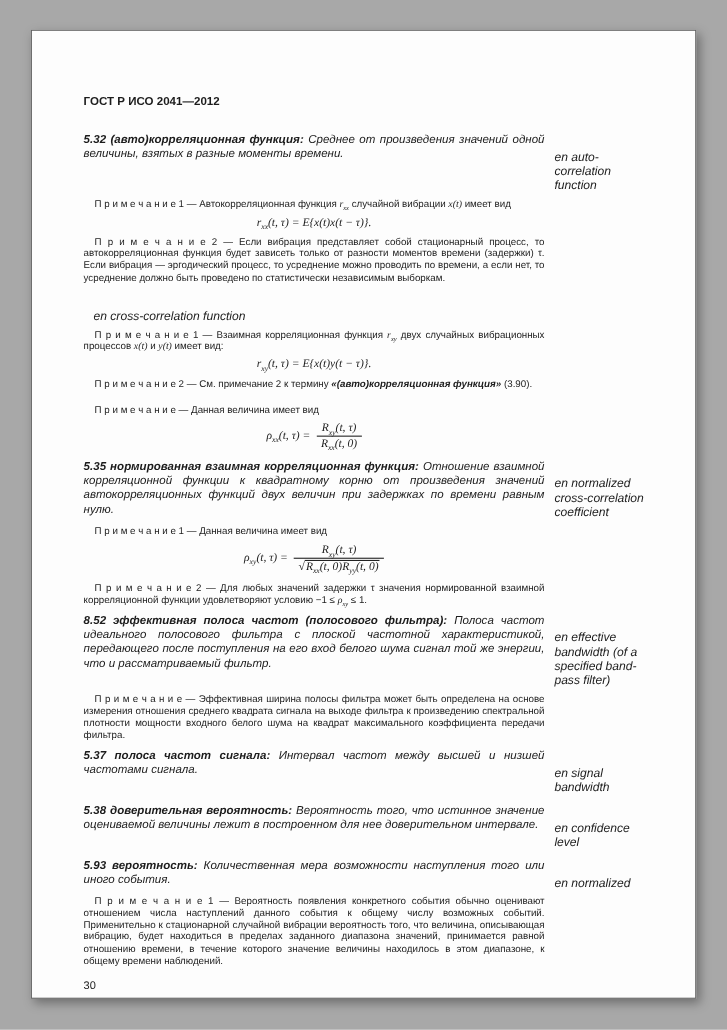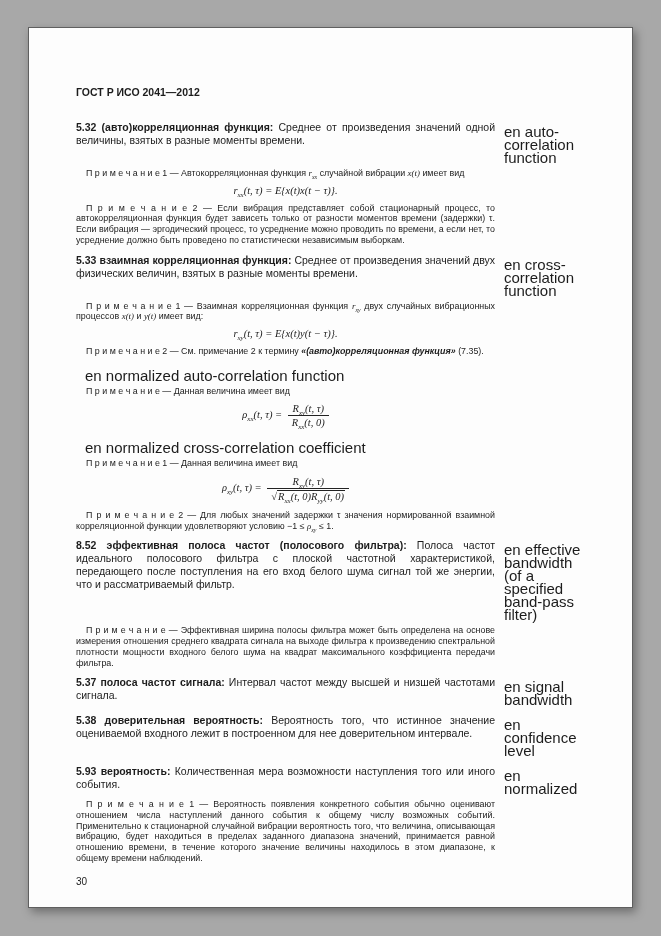--- a/index.html
+++ b/index.html
@@ -27,28 +27,28 @@
     box-shadow: 3px 4px 9px rgba(0,0,0,0.35);
     padding: 58px 42px 0 47px;
     overflow: hidden;
   }
   .header {
     font-weight: bold;
     font-size: 10.5px;
     line-height: 13px;
     margin-bottom: 22px;
   }
-  .row { display: flex; align-items: flex-start; margin-top: 8px; }
+  .row { display: flex; align-items: flex-start; margin-top: 8px; font-style: italic; }
   .main { width: 419px; }
   .en {
     flex: 1;
     padding-left: 9px;
-    font-size: 15px;
+    font-size: 11px;
     line-height: 13px;
-    margin-top: 4px;
+    margin-top: 16px;
   }
   .term {
     font-size: 10.5px;
     line-height: 13px;
     text-align: justify;
   }
   .term .bold { font-weight: bold; }
   .note {
     font-size: 8.9px;
     line-height: 10.7px;
@@ -88,57 +88,56 @@
 
     <div class="row">
       <p class="term main"><span class="bold">5.32 (авто)корреляционная функция:</span> <span>Среднее от произведения значений одной величины, взятых в разные моменты времени.</span></p>
       <p class="en">en auto-correlation function</p>
     </div>
     <p class="note main"><span>П р и м е ч а н и е   1 — Автокорреляционная функция </span><span class="it">r</span><sub class="it">xx</sub><span> случайной вибрации </span><span class="it">x(t)</span><span> имеет вид</span></p>
     <div class="formula main"><span><span class="it">r</span><sub class="it">xx</sub><span class="it">(t, τ) = E{x(t)x(t − τ)}.</span></span></div>
     <p class="note main">П р и м е ч а н и е   2 — Если вибрация представляет собой стационарный процесс, то автокорреляционная функция будет зависеть только от разности моментов времени (задержки) τ. Если вибрация — эргодический процесс, то усреднение можно проводить по времени, а если нет, то усреднение должно быть проведено по статистически независимым выборкам.</p>
 
     <div class="row">
-      <p class="term main"><span class="bold">5.33 взаимная корреляционная функция:</span> <span>Среднее от произведения значений двух физических величин, взятых в разные моменты времени.</span></p>
       <p class="en">en cross-correlation function</p>
     </div>
     <p class="note main"><span>П р и м е ч а н и е   1 — Взаимная корреляционная функция </span><span class="it">r</span><sub class="it">xy</sub><span> двух случайных вибрационных процессов </span><span class="it">x(t)</span><span> и </span><span class="it">y(t)</span><span> имеет вид:</span></p>
     <div class="formula main"><span><span class="it">r</span><sub class="it">xy</sub><span class="it">(t, τ) = E{x(t)y(t − τ)}.</span></span></div>
-    <p class="note main"><span>П р и м е ч а н и е   2 — См. примечание 2 к термину </span><span class="bd">«(авто)корреляционная функция»</span><span> (7.35).</span></p>
+    <p class="note main"><span>П р и м е ч а н и е   2 — См. примечание 2 к термину </span><span class="bd">«(авто)корреляционная функция»</span><span> (3.90).</span></p>
 
     <div class="row">
-      <p class="en">en normalized auto-correlation function</p>
     </div>
     <p class="note main">П р и м е ч а н и е — Данная величина имеет вид</p>
     <div class="formula main">
       <span class="eq"><span><span class="it">ρ</span><sub class="it">xx</sub><span class="it">(t, τ) = </span></span><span class="frac"><span class="num"><span class="it">R</span><sub class="it">xy</sub><span class="it">(t, τ)</span></span><span class="den"><span class="it">R</span><sub class="it">xx</sub><span class="it">(t, 0)</span></span></span></span>
     </div>
 
     <div class="row">
+      <p class="term main"><span class="bold">5.35 нормированная взаимная корреляционная функция:</span> <span>Отношение взаимной корреляционной функции к квадратному корню от произведения значений автокорреляционных функций двух величин при задержках по времени равным нулю.</span></p>
       <p class="en">en normalized cross-correlation coefficient</p>
     </div>
     <p class="note main">П р и м е ч а н и е   1 — Данная величина имеет вид</p>
     <div class="formula main">
       <span class="eq"><span><span class="it">ρ</span><sub class="it">xy</sub><span class="it">(t, τ) = </span></span><span class="frac"><span class="num"><span class="it">R</span><sub class="it">xy</sub><span class="it">(t, τ)</span></span><span class="den"><span class="rad">√</span><span class="radicand"><span class="it">R</span><sub class="it">xx</sub><span class="it">(t, 0)</span><span class="it">R</span><sub class="it">yy</sub><span class="it">(t, 0)</span></span></span></span></span>
     </div>
     <p class="note main"><span>П р и м е ч а н и е   2 — Для любых значений задержки τ значения нормированной взаимной корреляционной функции удовлетворяют условию −1 ≤ </span><span class="it">ρ</span><sub class="it">xy</sub><span> ≤ 1.</span></p>
 
     <div class="row">
       <p class="term main"><span class="bold">8.52 эффективная полоса частот (полосового фильтра):</span> <span>Полоса частот идеального полосового фильтра с плоской частотной характеристикой, передающего после поступления на его вход белого шума сигнал той же энергии, что и рассматриваемый фильтр.</span></p>
       <p class="en">en effective bandwidth (of a specified band-pass filter)</p>
     </div>
     <p class="note main">П р и м е ч а н и е — Эффективная ширина полосы фильтра может быть определена на основе измерения отношения среднего квадрата сигнала на выходе фильтра к произведению спектральной плотности мощности входного белого шума на квадрат максимального коэффициента передачи фильтра.</p>
 
     <div class="row">
       <p class="term main"><span class="bold">5.37 полоса частот сигнала:</span> <span>Интервал частот между высшей и низшей частотами сигнала.</span></p>
       <p class="en">en signal bandwidth</p>
     </div>
 
     <div class="row">
-      <p class="term main"><span class="bold">5.38 доверительная вероятность:</span> <span>Вероятность того, что истинное значение оцениваемой входного лежит в построенном для нее доверительном интервале.</span></p>
+      <p class="term main"><span class="bold">5.38 доверительная вероятность:</span> <span>Вероятность того, что истинное значение оцениваемой величины лежит в построенном для нее доверительном интервале.</span></p>
       <p class="en">en confidence level</p>
     </div>
 
     <div class="row">
       <p class="term main"><span class="bold">5.93 вероятность:</span> <span>Количественная мера возможности наступления того или иного события.</span></p>
       <p class="en">en normalized</p>
     </div>
     <p class="note main">П р и м е ч а н и е   1 — Вероятность появления конкретного события обычно оценивают отношением числа наступлений данного события к общему числу возможных событий. Применительно к стационарной случайной вибрации вероятность того, что величина, описывающая вибрацию, будет находиться в пределах заданного диапазона значений, принимается равной отношению времени, в течение которого значение величины находилось в этом диапазоне, к общему времени наблюдений.</p>
 
     <div class="page-number">30</div>

